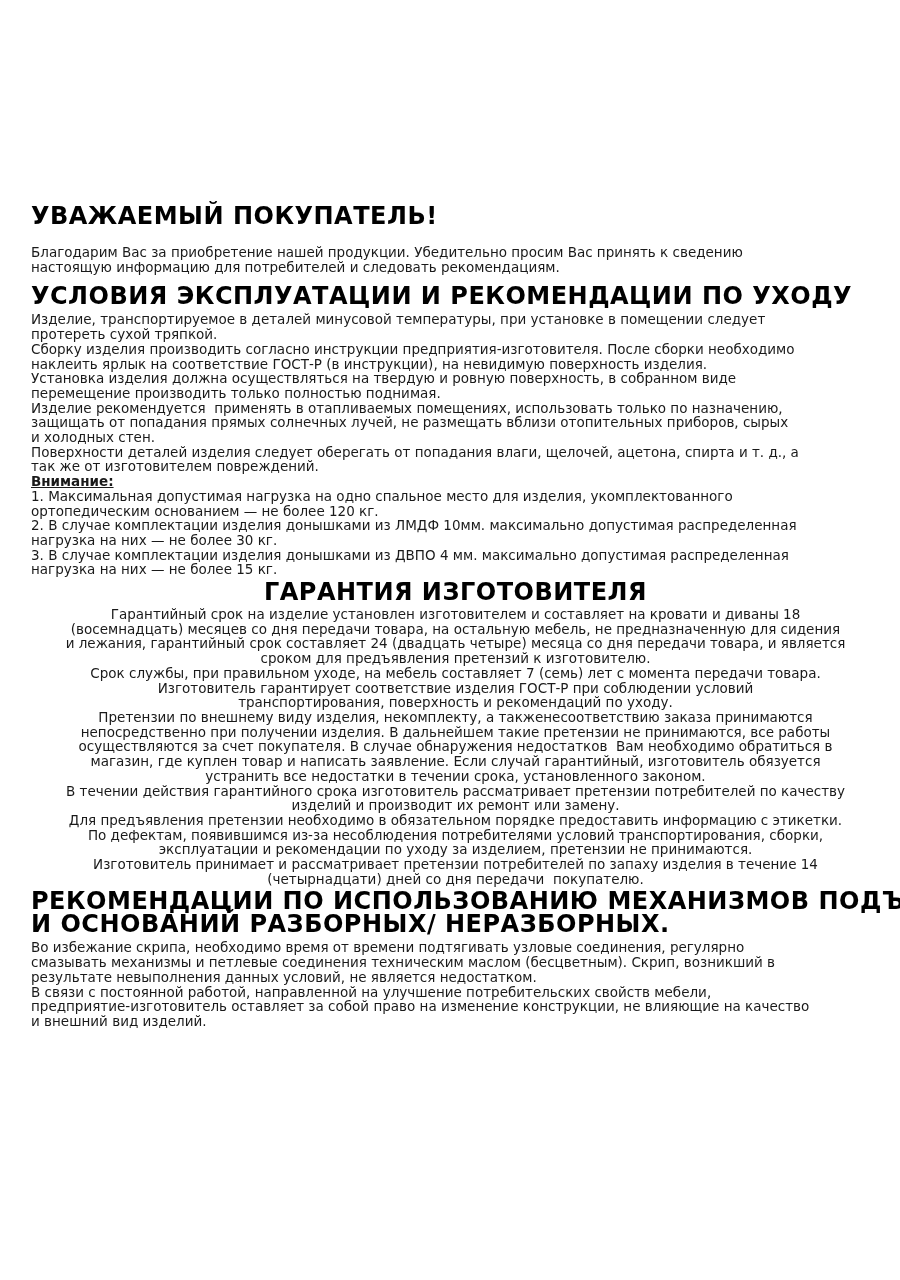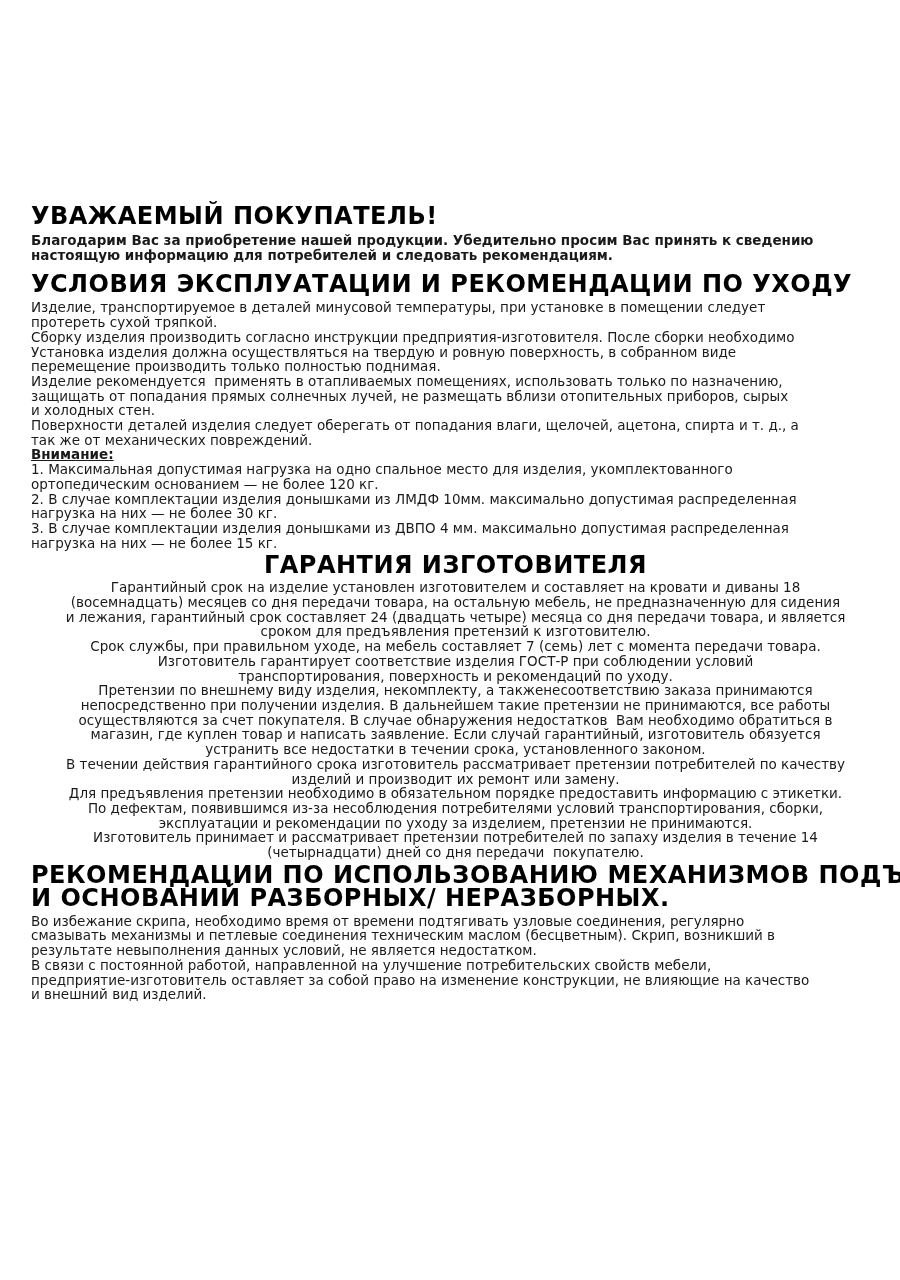--- a/index.html
+++ b/index.html
@@ -37,21 +37,21 @@
     line-height: 14.7px;
     white-space: pre;
     color: #1a1a1a;
   }
   .body-line.attention {
     font-weight: bold;
     text-decoration: underline;
   }
   
   .s1 { margin-top: 205px; }
-  .s1 .sec-body { margin-top: 5px; font-weight: bold; }
+  .s1 .sec-body { margin-top: 17px; }
   .s2 { margin-top: 11px; }
   .s3 { margin-top: 4px; text-align: center; }
   .s3 .sec-body { margin-top: 3px; }
   .s4 { margin-top: 4px; }
   .s4 .sec-body { margin-top: 4px; }
 </style>
 </head>
 <body>
 
 <div class="page">
@@ -63,27 +63,28 @@
         <div class="body-line">настоящую информацию для потребителей и следовать рекомендациям.</div>
       </div>
   </section>
 
   <section class="doc-section s2">
     <h1 class="sec-title">УСЛОВИЯ ЭКСПЛУАТАЦИИ И РЕКОМЕНДАЦИИ ПО УХОДУ</h1>
     <div class="sec-body">
         <div class="body-line">Изделие, транспортируемое в деталей минусовой температуры, при установке в помещении следует</div>
         <div class="body-line">протереть сухой тряпкой.</div>
         <div class="body-line">Сборку изделия производить согласно инструкции предприятия-изготовителя. После сборки необходимо</div>
+        <div class="body-line">наклеить ярлык на соответствие ГОСТ-Р (в инструкции), на невидимую поверхность изделия.</div>
         <div class="body-line">Установка изделия должна осуществляться на твердую и ровную поверхность, в собранном виде</div>
         <div class="body-line">перемещение производить только полностью поднимая.</div>
         <div class="body-line">Изделие рекомендуется  применять в отапливаемых помещениях, использовать только по назначению,</div>
         <div class="body-line">защищать от попадания прямых солнечных лучей, не размещать вблизи отопительных приборов, сырых</div>
         <div class="body-line">и холодных стен.</div>
         <div class="body-line">Поверхности деталей изделия следует оберегать от попадания влаги, щелочей, ацетона, спирта и т. д., а</div>
-        <div class="body-line">так же от механических повреждений.</div>
+        <div class="body-line">так же от изготовителем повреждений.</div>
         <div class="body-line attention">Внимание:</div>
         <div class="body-line">1. Максимальная допустимая нагрузка на одно спальное место для изделия, укомплектованного</div>
         <div class="body-line">ортопедическим основанием — не более 120 кг.</div>
         <div class="body-line">2. В случае комплектации изделия донышками из ЛМДФ 10мм. максимально допустимая распределенная</div>
         <div class="body-line">нагрузка на них — не более 30 кг.</div>
         <div class="body-line">3. В случае комплектации изделия донышками из ДВПО 4 мм. максимально допустимая распределенная</div>
         <div class="body-line">нагрузка на них — не более 15 кг.</div>
       </div>
   </section>
 

